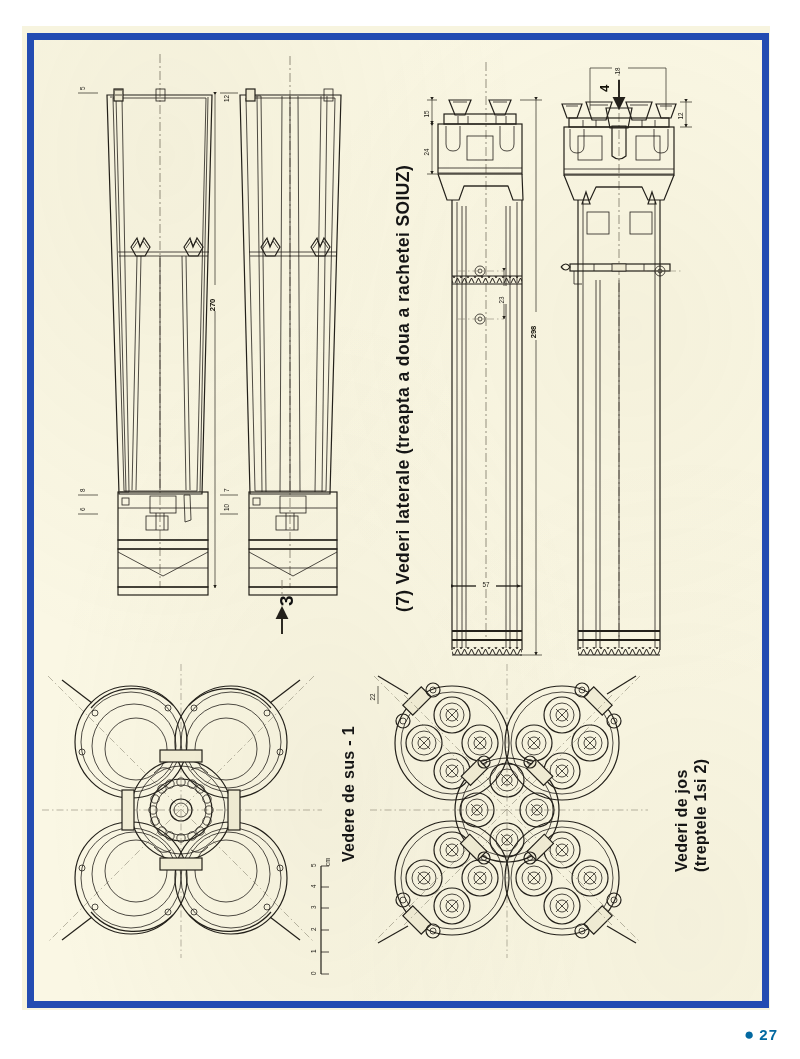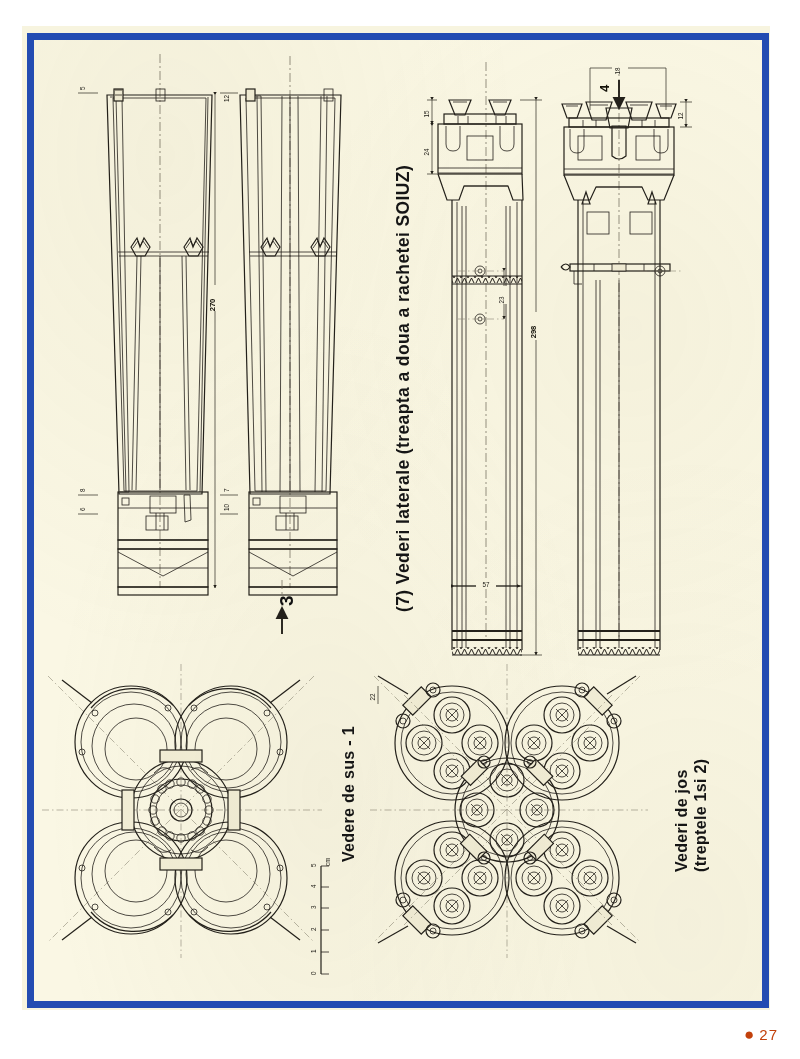--- a/index.html
+++ b/index.html
@@ -19,22 +19,22 @@
 
   
   #grain{position:absolute;left:34px;top:40px;width:728px;height:961px;pointer-events:none;
      background:
        radial-gradient(ellipse at 18% 12%, rgba(160,150,100,.07), rgba(0,0,0,0) 42%),
        radial-gradient(ellipse at 82% 30%, rgba(160,150,100,.06), rgba(0,0,0,0) 40%),
        radial-gradient(ellipse at 40% 78%, rgba(150,140,95,.07), rgba(0,0,0,0) 45%),
        radial-gradient(ellipse at 90% 92%, rgba(150,140,95,.06), rgba(0,0,0,0) 38%);
      mix-blend-mode:multiply;}
 
-  #pagenum{position:absolute;right:22px;bottom:14px;font-size:15px;color:#c2410c;
-           letter-spacing:1px;font-family:"Liberation Sans",sans-serif;}
+  #pagenum{position:absolute;right:22px;bottom:14px;font-size:15px;color:#0369a1;
+           letter-spacing:1px;font-family:"Liberation Sans",sans-serif;font-weight:bold;}
   #pagenum .dot{font-size:17px;margin-right:4px;}
 
   
   .vcap{position:absolute;transform-origin:0 0;transform:rotate(-90deg);
         white-space:nowrap;color:#151515;font-family:"Liberation Sans",sans-serif;
         font-weight:600;}
 
   #cap-main{left:393px;top:612px;font-size:17.5px;letter-spacing:.4px;}
   #cap-top{left:340px;top:862px;font-size:16px;letter-spacing:.3px;}
   #cap-bot1{left:673px;top:872px;font-size:16px;letter-spacing:.3px;}

